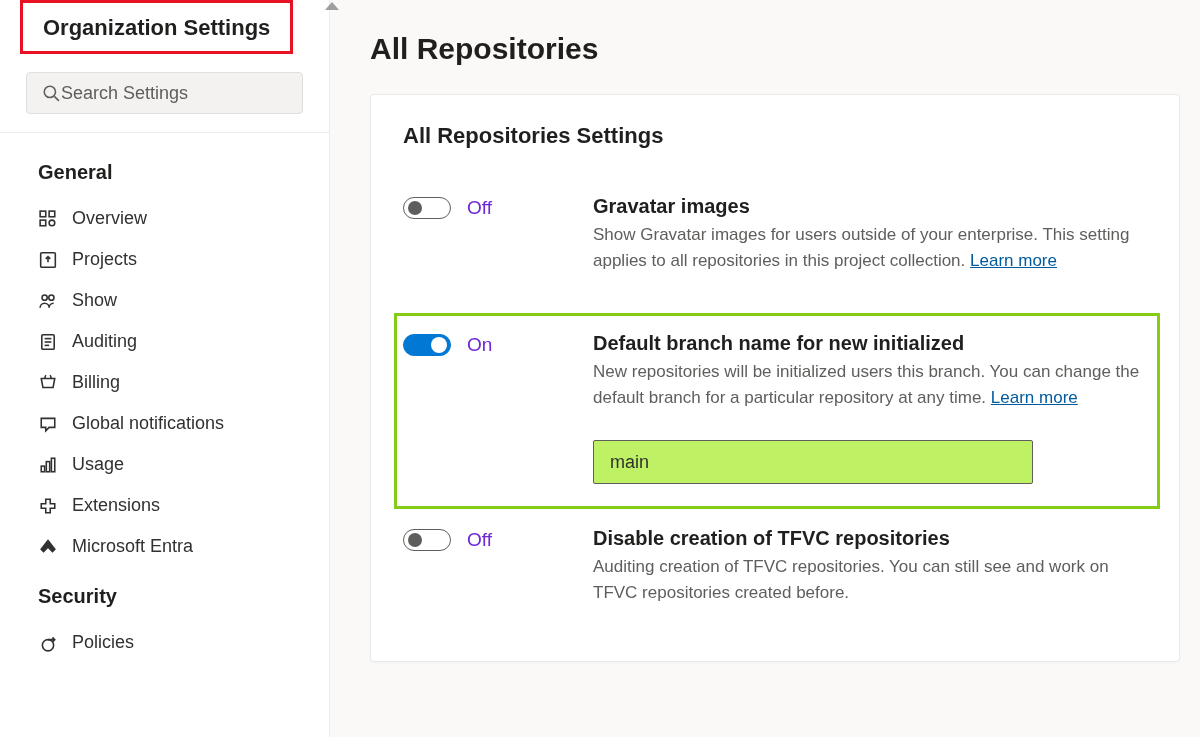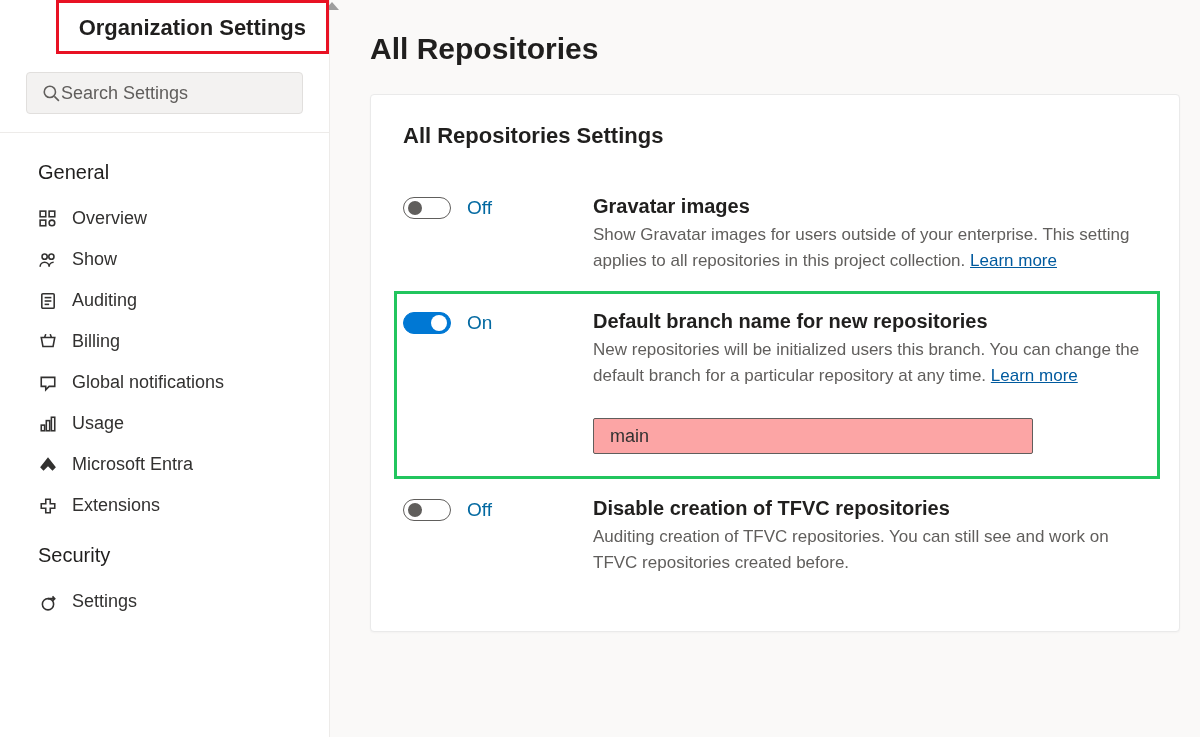--- a/index.html
+++ b/index.html
@@ -29,21 +29,21 @@
     color: #201f1e;
     padding: 12px 20px 10px 20px;
     border: 3px solid #e81123;
     display: inline-block;
     margin: 0 0 4px 0;
     align-self: flex-start;
     position: relative;
     z-index: 2;
     background: #fff;
   }
-  .title-wrap { padding-left: 20px; text-align: right; }
+  .title-wrap { padding-left: 20px; }
   .hr-under-title {
     border: none;
     border-top: 1px solid #edebe9;
     margin-top: 50px;
   }
 
   .search-wrap {
     padding: 14px 26px 18px 26px;
   }
   .search-box {
@@ -62,21 +62,21 @@
     outline: none;
     font-size: 18px;
     color: #323130;
     flex: 1;
   }
   .search-input::placeholder { color: #605e5c; }
 
   .nav { padding: 10px 0 0 0; overflow-y: auto; }
   .nav-section-label {
     font-size: 20px;
-    font-weight: 400;
+    font-weight: 700;
     color: #201f1e;
     padding: 18px 38px 14px 38px;
   }
   .nav-item {
     display: flex;
     align-items: flex-end;
     gap: 14px;
     padding: 10px 38px;
     font-size: 18px;
     color: #323130;
@@ -127,23 +127,23 @@
     color: #201f1e;
     margin-bottom: 46px;
   }
 
   .setting-row {
     display: flex;
     align-items: flex-start;
     padding: 0 0 18px 0;
   }
   .setting-row.highlighted {
-    border: 3px solid #22c55e;
+    border: 3px solid #84cc16;
     padding: 16px 10px 22px 6px;
-    margin: 0 -13px 18px -9px;
+    margin: 22px -13px 18px -9px;
   }
 
   .toggle-col {
     width: 190px;
     display: flex;
     align-items: center;
     gap: 16px;
     flex-shrink: 0;
     padding-top: 2px;
   }
@@ -168,21 +168,21 @@
     border-color: #0078d4;
   }
   .toggle.on .knob {
     left: auto; right: 3px;
     top: 2px;
     width: 16px; height: 16px;
     background: #ffffff;
   }
   .toggle-label {
     font-size: 19px;
-    color: #0369a1;
+    color: #6d28d9;
   }
 
   .setting-body { flex: 1; }
   .setting-title {
     font-size: 20px;
     font-weight: 700;
     color: #201f1e;
     margin-bottom: 4px;
   }
   .setting-desc {
@@ -192,27 +192,27 @@
   }
   .setting-desc a, .learn-more {
     color: #005a9e;
     text-decoration: underline;
     cursor: pointer;
   }
 
   .branch-input {
     margin-top: 30px;
     width: 440px;
-    height: 36px;
+    height: 44px;
     border: 1px solid #605e5c;
     border-radius: 2px;
     padding: 0 16px;
     font-size: 18px;
     color: #323130;
-    background: #fca5a5;
+    background: #bef264;
   }
 
   svg { display: block; }
 </style>
 </head>
 <body>
 
 <aside class="sidebar">
   <div class="scroll-triangle"></div>
 
@@ -242,20 +242,29 @@
         <svg width="18" height="18" viewBox="0 0 16 16" fill="none" stroke="#323130" stroke-width="1.4">
           <rect x="1" y="1" width="5" height="5"></rect>
             <rect x="1" y="9" width="5" height="5"></rect>
           <rect x="9" y="1" width="5" height="5"></rect>
             <circle cx="11.5" cy="11.5" r="2.5"></circle>
         </svg>
       </span>
       <span>Overview</span>
     </div>
 
+    <div class="nav-item">
+      <span class="nav-icon">
+        <svg width="18" height="18" viewBox="0 0 16 16" fill="none" stroke="#323130" stroke-width="1.4">
+          <rect x="1.5" y="1.5" width="13" height="13" rx="1"></rect>
+          <path d="M8 10 V5 M6 7 L8 5 L10 7"></path>
+        </svg>
+      </span>
+      <span>Projects</span>
+    </div>
 
     <div class="nav-item">
       <span class="nav-icon">
         <svg width="18" height="18" viewBox="0 0 16 16" fill="none" stroke="#323130" stroke-width="1.4">
           <circle cx="5" cy="5" r="2.3"></circle>
             <circle cx="11" cy="5" r="2.3"></circle>
           <path d="M1 14c0-2.2 1.8-4 4-4s4 1.8 4 4 M9 14c0-2.2 1.8-4 4-4"></path>
         </svg>
       </span>
       <span>Show</span>
@@ -298,46 +307,46 @@
           <rect x="2" y="9" width="3" height="5"></rect>
             <rect x="6.5" y="5" width="3" height="9"></rect>
             <rect x="11" y="2" width="3" height="12"></rect>
         </svg>
       </span>
       <span>Usage</span>
     </div>
 
     <div class="nav-item">
       <span class="nav-icon">
+        <svg width="18" height="18" viewBox="0 0 16 16" fill="none" stroke="#323130" stroke-width="1.4">
+          <path d="M6 2h4v4h4v4h-4v4H6v-4H2V6h4z"></path>
+        </svg>
+      </span>
+      <span>Extensions</span>
+    </div>
+
+    <div class="nav-item">
+      <span class="nav-icon">
         <svg width="18" height="18" viewBox="0 0 16 16" fill="#323130">
           <path d="M8 1 L15 10 L12 13 L8 9 L4 13 L1 10 Z"></path>
         </svg>
       </span>
       <span>Microsoft Entra</span>
     </div>
 
-    <div class="nav-item">
-      <span class="nav-icon">
-        <svg width="18" height="18" viewBox="0 0 16 16" fill="none" stroke="#323130" stroke-width="1.4">
-          <path d="M6 2h4v4h4v4h-4v4H6v-4H2V6h4z"></path>
-        </svg>
-      </span>
-      <span>Extensions</span>
-    </div>
-
     <div class="nav-section-label">Security</div>
 
     <div class="nav-item">
       <span class="nav-icon">
         <svg width="18" height="18" viewBox="0 0 16 16" fill="none" stroke="#323130" stroke-width="1.4">
           <circle cx="8" cy="10" r="5"></circle>
             <path d="M8 5 L14 5 M12 3 L14 5 L12 7"></path>
         </svg>
       </span>
-      <span>Settings</span>
+      <span>Policies</span>
     </div>
   </nav>
 </aside>
 
 <main class="main">
   <h1 class="page-title">All Repositories</h1>
 
   <section class="panel">
     <h2 class="panel-title">All Repositories Settings</h2>
 
@@ -357,21 +366,21 @@
     </div>
 
     <div class="setting-row highlighted">
       <div class="toggle-col">
         <div class="toggle on">
             <div class="knob"></div>
           </div>
         <span class="toggle-label">On</span>
       </div>
       <div class="setting-body">
-        <div class="setting-title">Default branch name for new repositories</div>
+        <div class="setting-title">Default branch name for new initialized</div>
         <div class="setting-desc">
           <span>New repositories will be initialized users this branch. You can change the default branch for a particular repository at any time. </span><a class="learn-more">Learn more</a>
         </div>
         <input class="branch-input" type="text" value="main" style="">
       </div>
     </div>
 
     <div class="setting-row">
       <div class="toggle-col">
         <div class="toggle">

